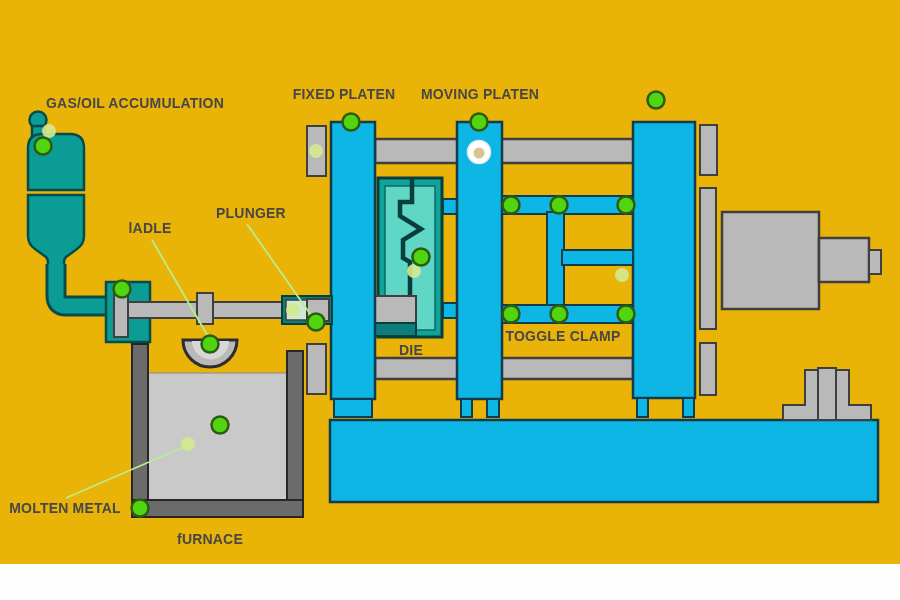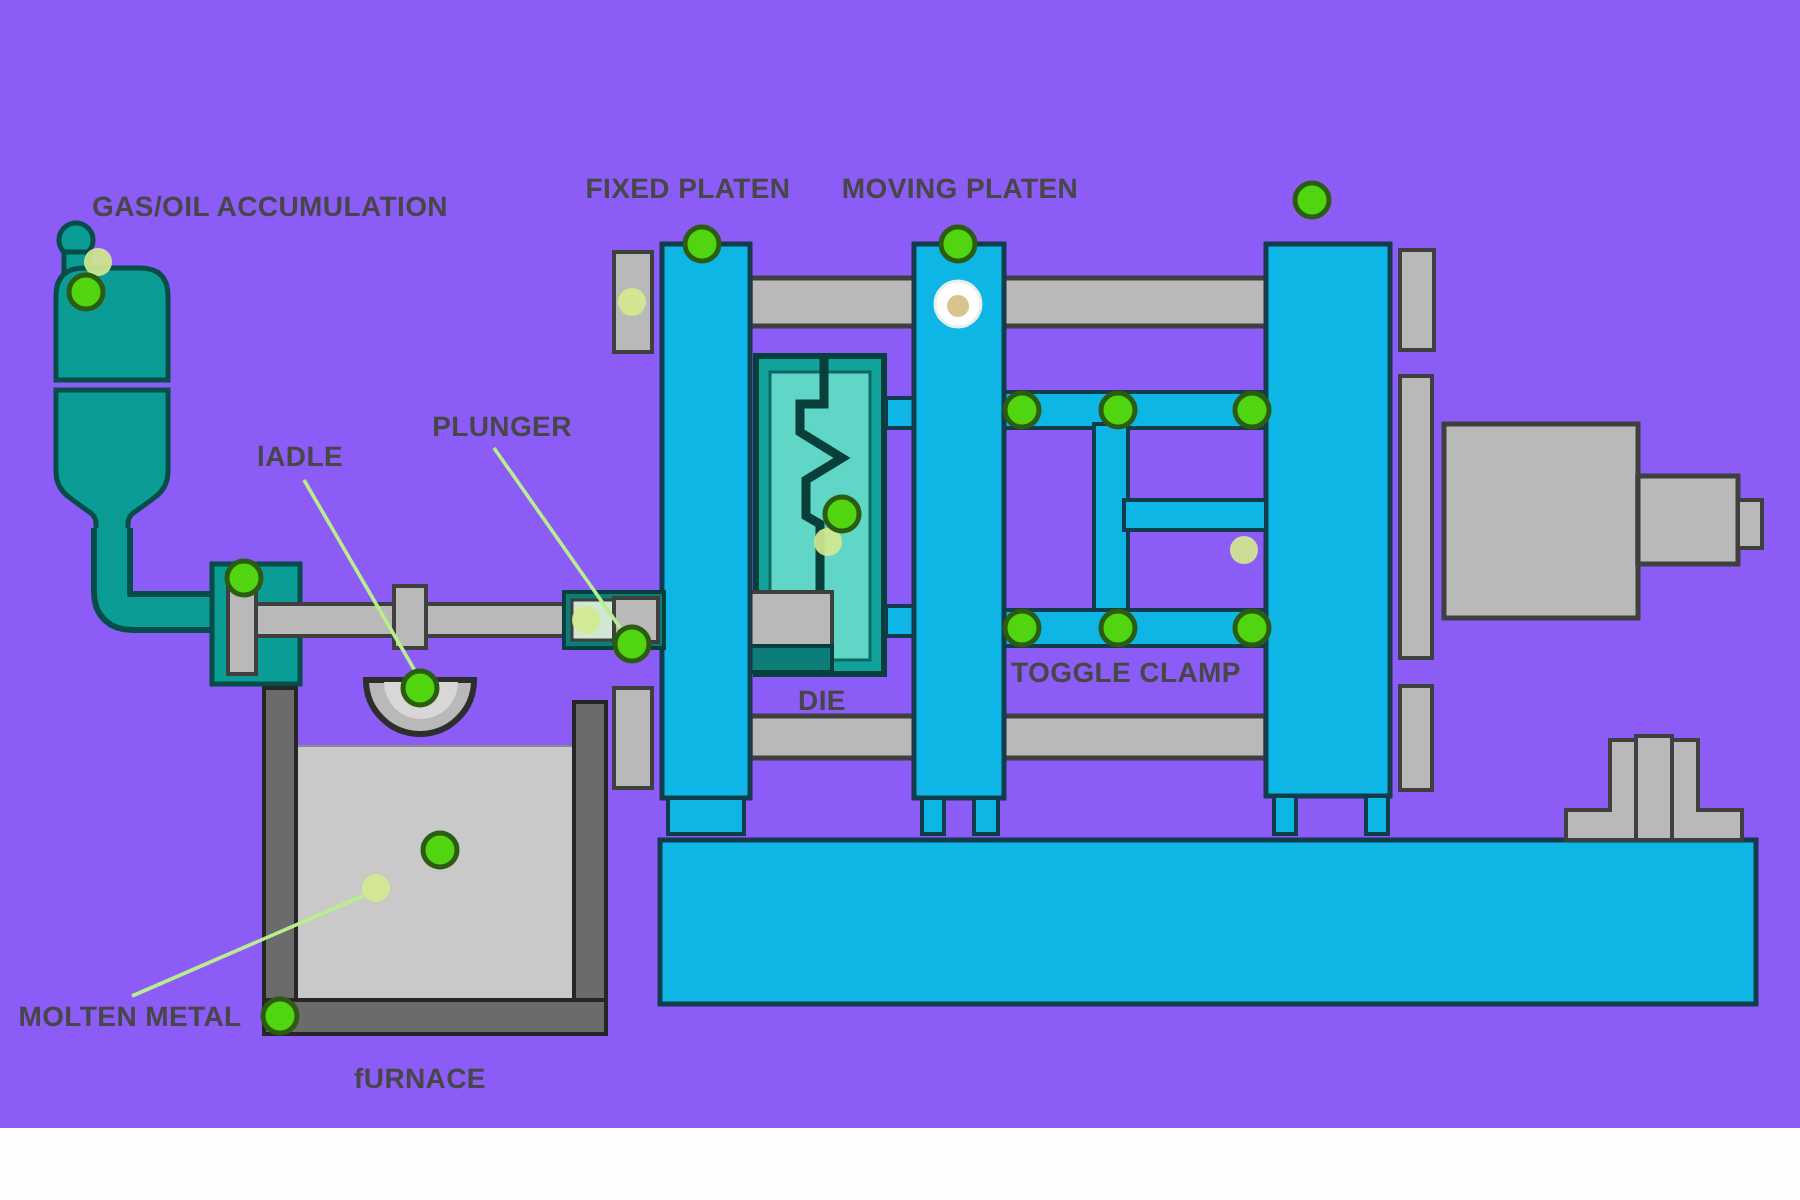--- a/index.html
+++ b/index.html
@@ -1,16 +1,16 @@
 <!DOCTYPE html>
 <html><head>
 <meta charset="utf-8">
 <style>
   html,body{margin:0;padding:0;width:900px;height:600px;background:#fefefe;overflow:hidden;}
-  .stage{position:relative;width:900px;height:564px;background:#8b5cf6;}
+  .stage{position:relative;width:900px;height:564px;background:#eab308;}
   svg{position:absolute;left:0;top:0;}
   
   .cyan{fill:#0db6e4;stroke:#123c4c;stroke-width:2.5;}
   .cyan-thin{fill:#0db6e4;stroke:#123c4c;stroke-width:2;}
   
   .teal{fill:#0b9d95;stroke:#064d49;stroke-width:2.5;}
   .teal-dark{fill:#0c7d78;stroke:#05403d;stroke-width:2;}
   
   .gray{fill:#b9b9b9;stroke:#3f3f3f;stroke-width:2.5;}
   .gray-thin{fill:#b9b9b9;stroke:#3f3f3f;stroke-width:2;}

